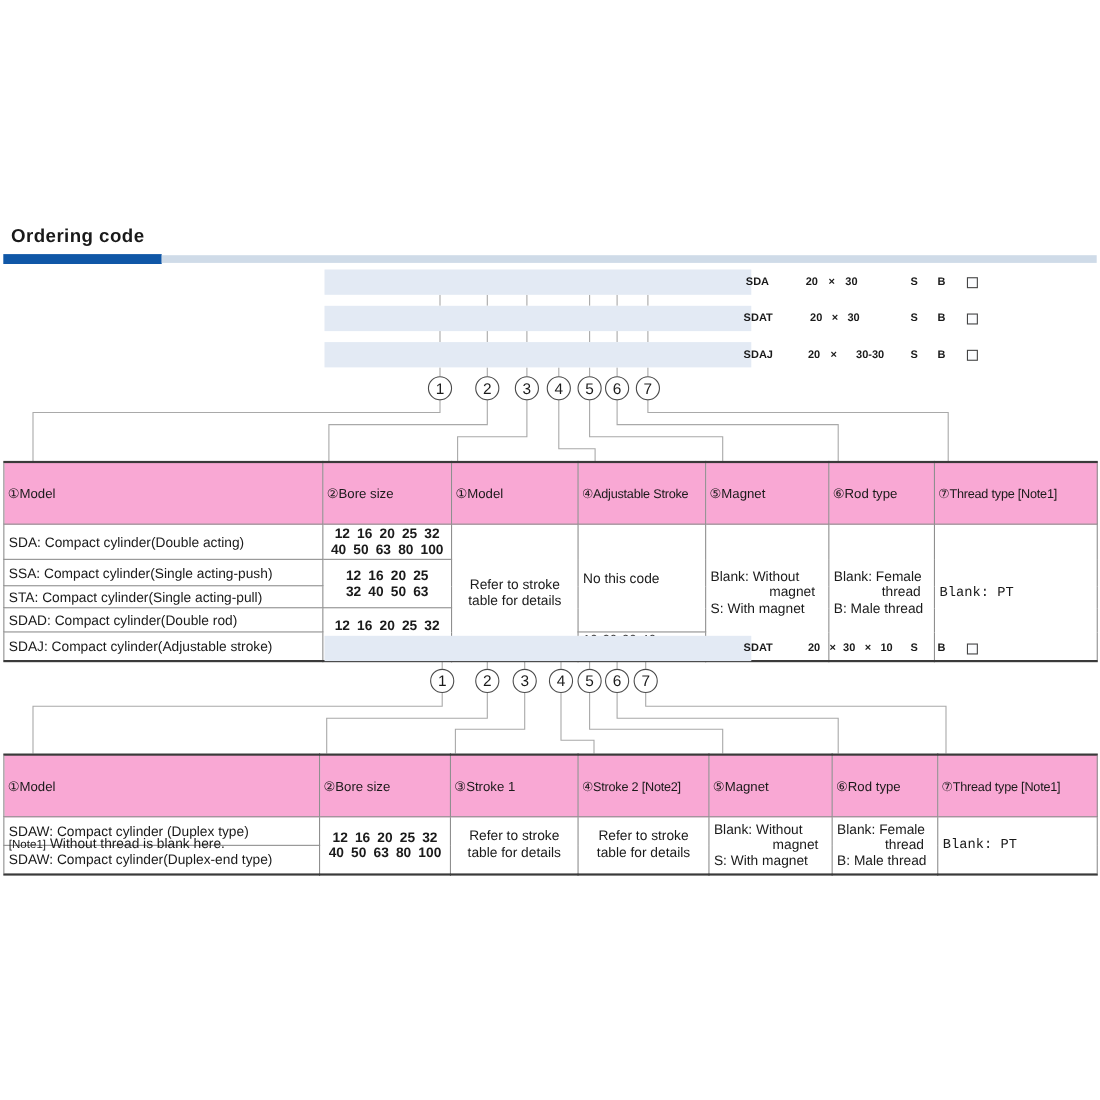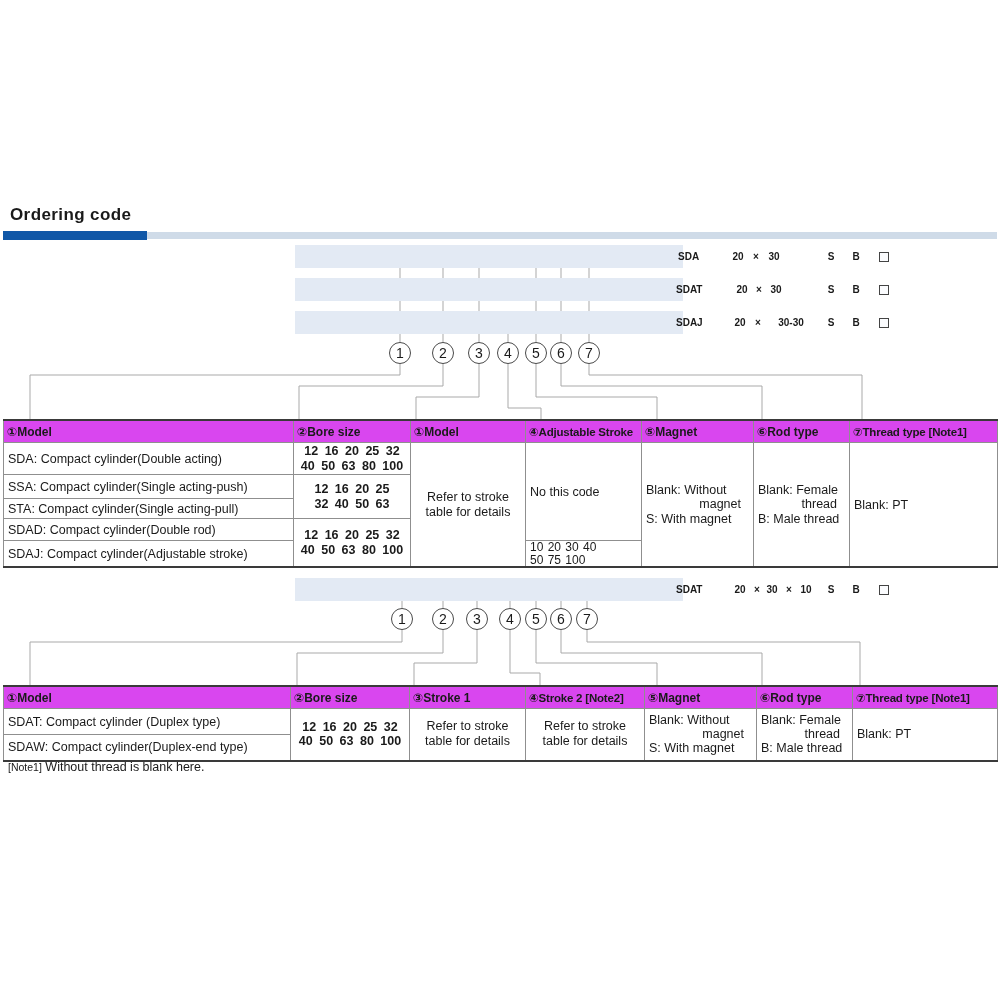--- a/index.html
+++ b/index.html
@@ -20,30 +20,30 @@
   .pos-circle{position:absolute;width:22px;height:22px;border-radius:50%;border:1.5px solid #4a4a4a;
               background:#fff;box-sizing:border-box;display:flex;align-items:center;justify-content:center;
               font-size:14px;line-height:1;}
   
   .connectors{position:absolute;left:0;top:0;width:1000px;height:1000px;}
   .connectors path{fill:none;stroke:#a9a9a9;stroke-width:1;}
   
   table.spec{position:absolute;left:3px;width:994px;border-collapse:collapse;table-layout:fixed;
              font-size:12.5px;border-top:2px solid #3a3a3a;border-bottom:2px solid #3a3a3a;}
   table.spec th,table.spec td{border:1px solid #8f8f8f;padding:0 4px;vertical-align:middle;}
-  table.spec th{background:#d946ef;font-weight:bold;text-align:left;font-size:12px;height:19px;padding:1px 3px;white-space:nowrap;}
+  table.spec th{background:#f9a8d4;font-weight:normal;text-align:left;font-size:12px;height:19px;padding:18px 3px;white-space:nowrap;}
   table.spec th.tight{font-size:11.5px;letter-spacing:-.2px;}
   td.model-cell{padding-left:8px;}
   td.bore-cell{text-align:center;line-height:1.15;word-spacing:3px;font-weight:bold;}
   td.center-cell{text-align:center;line-height:1.2;}
   td.adj-none{padding-left:8px;}
   td.adj-vals{padding:0 0 0 8px;line-height:1.05;font-size:12px;word-spacing:1px;}
   td.magnet-cell,td.rod-cell{padding:0 6px;line-height:1.15;}
   .line-right{text-align:right;padding-right:8px;}
-  td.thread-cell{padding-left:8px;}
+  td.thread-cell{padding-left:8px;font-family:Liberation Mono, monospace;}
   
   .note{position:absolute;left:8px;font-size:12.5px;white-space:nowrap;}
   .note .tag{font-size:10.5px;}
 </style>
 </head>
 <body>
 
 <div class="page">
 
   <h1 class="page-title">Ordering code</h1>
@@ -247,21 +247,21 @@
         <th>②Bore size</th>
         <th>③Stroke 1</th>
         <th class="tight">④Stroke 2 [Note2]</th>
         <th>⑤Magnet</th>
         <th>⑥Rod type</th>
         <th class="tight">⑦Thread type [Note1]</th>
       </tr>
     </thead>
     <tbody>
       <tr style="height:26px">
-        <td class="model-cell">SDAT: Compact cylinder (Duplex type)</td>
+        <td class="model-cell">SDAW: Compact cylinder (Duplex type)</td>
         <td class="bore-cell" rowspan="2">
           <div>12 16 20 25 32</div>
           <div>40 50 63 80 100</div>
         </td>
         <td class="center-cell" rowspan="2">
           <div>Refer to stroke</div>
           <div>table for details</div>
         </td>
         <td class="center-cell" rowspan="2">
           <div>Refer to stroke</div>

